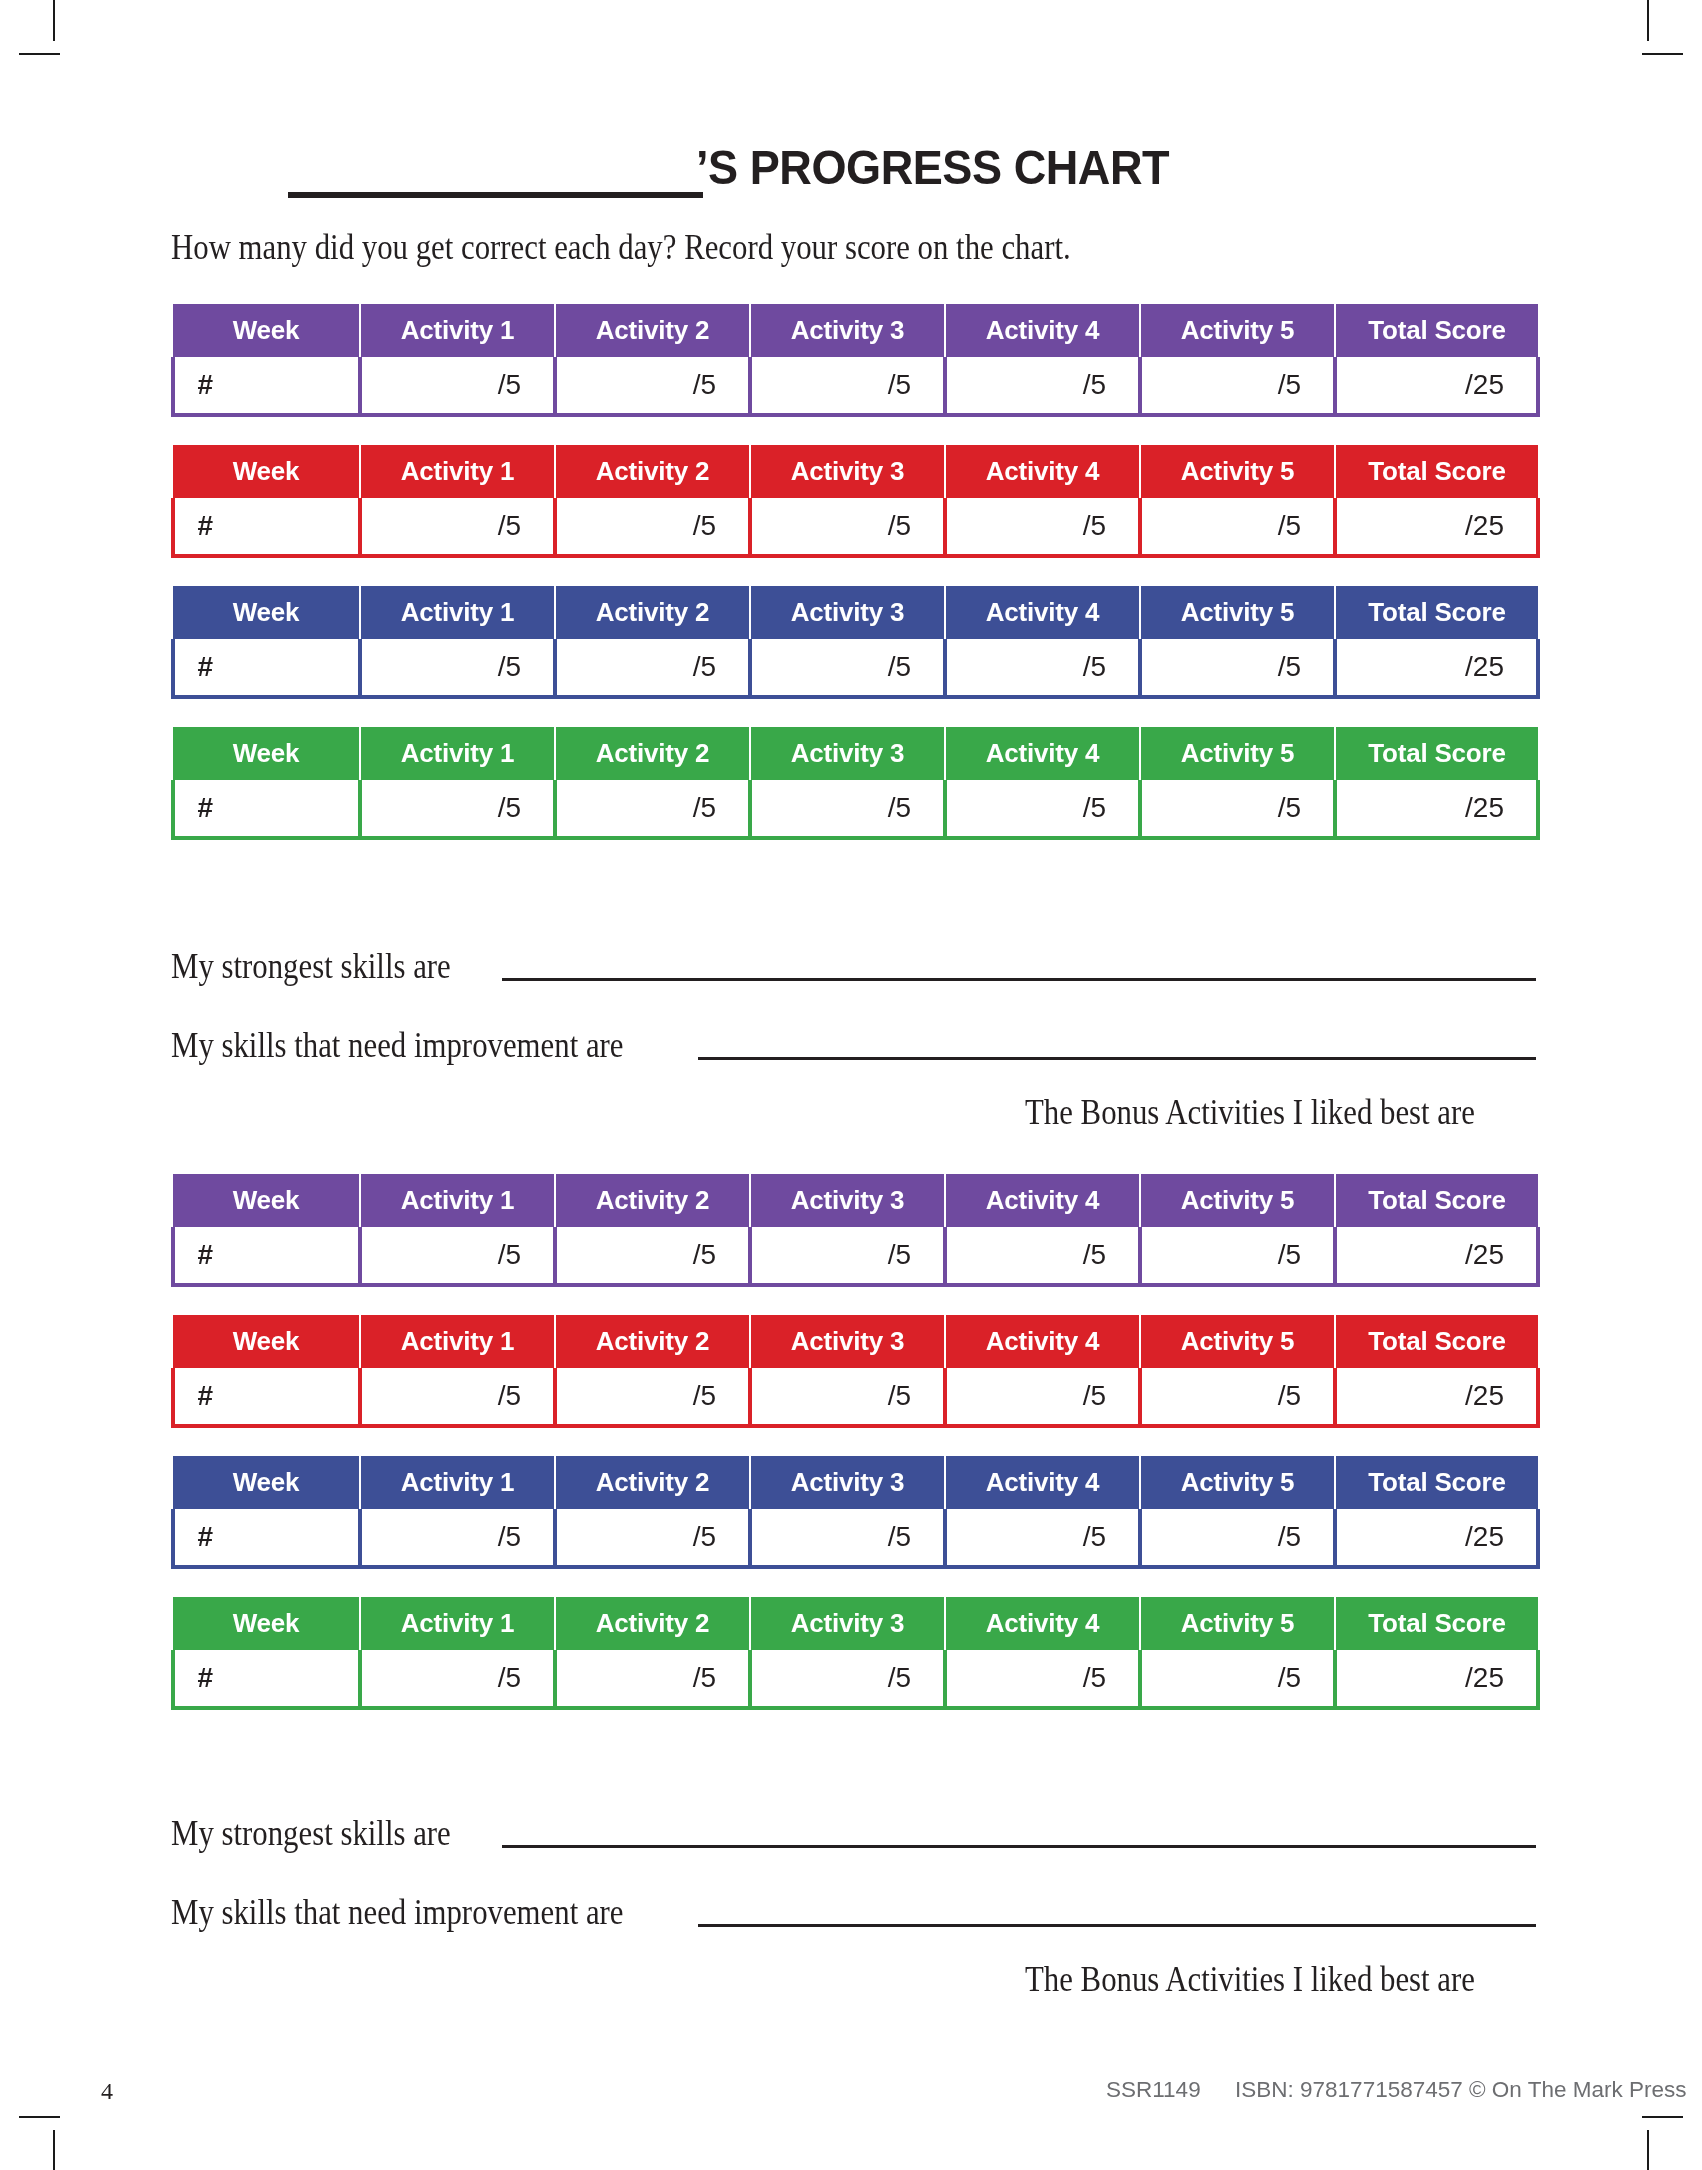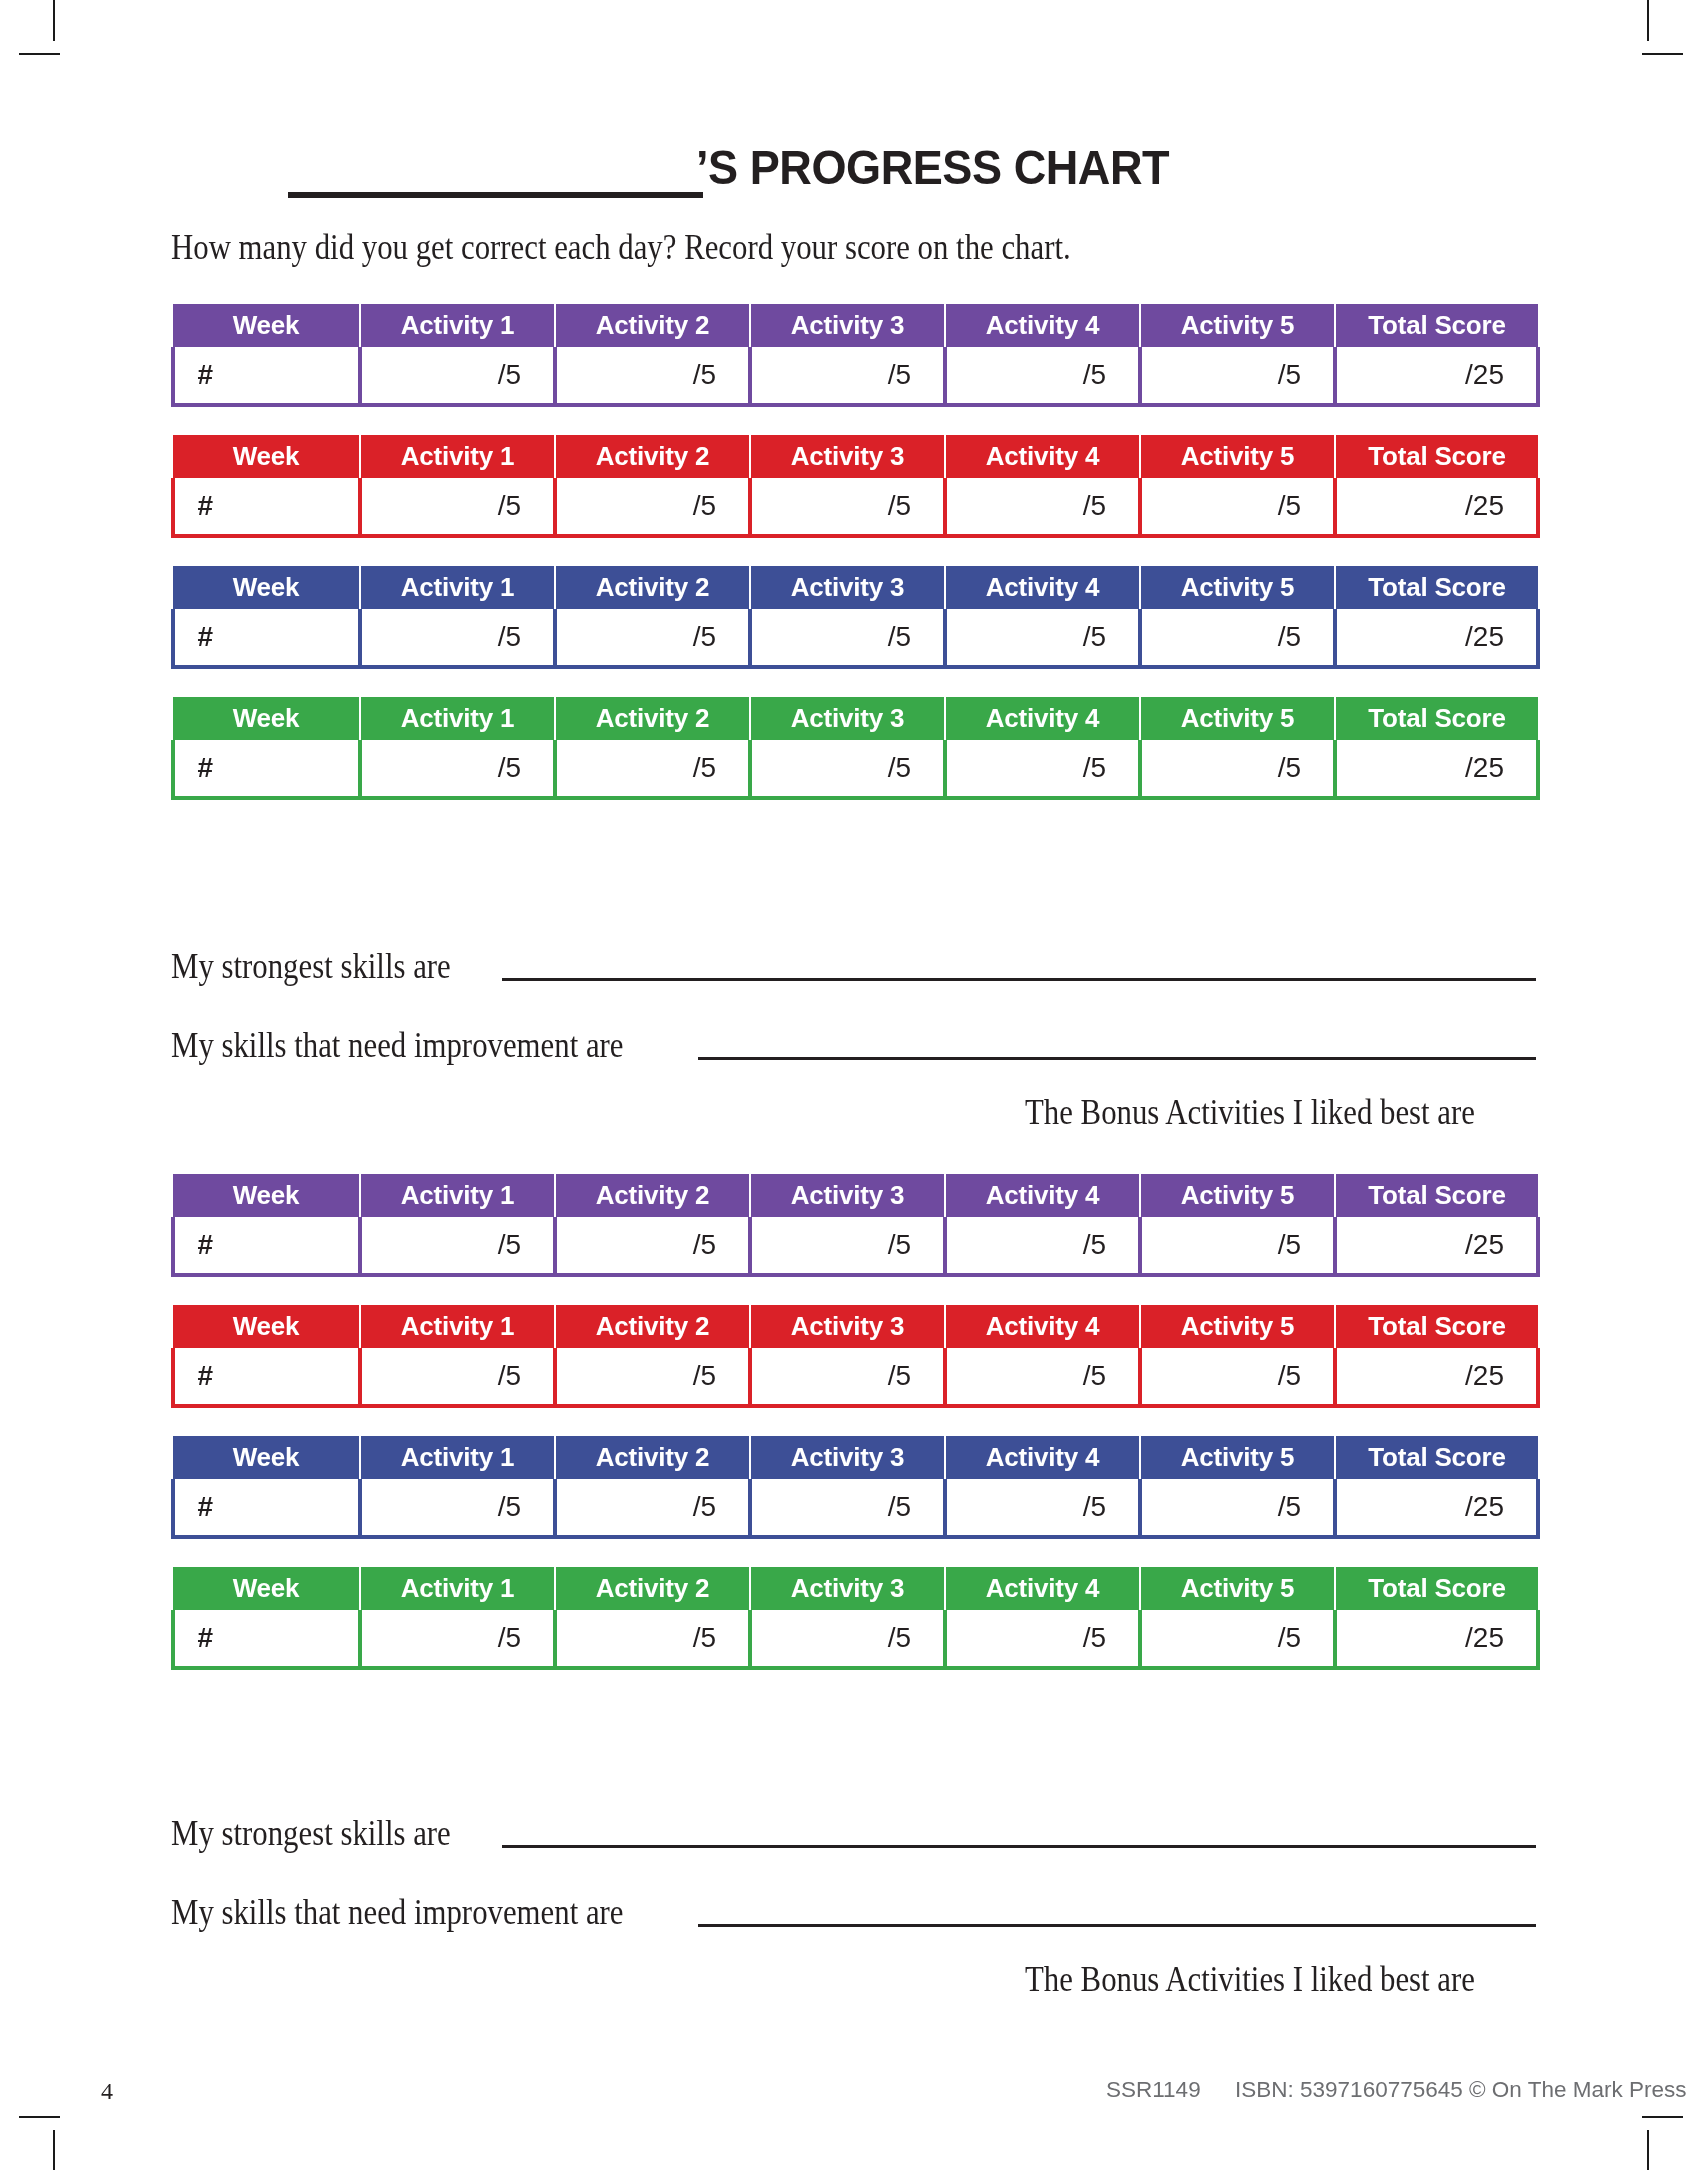--- a/index.html
+++ b/index.html
@@ -95,21 +95,21 @@
 
   .ptable col.c-week  { width: 187px; }
   .ptable col.c-act   { width: 195px; }
   .ptable col.c-total { width: 203px; }
 
   .ptable thead th {
     color: #ffffff;
     font-family: "Liberation Sans", sans-serif;
     font-weight: bold;
     font-size: 26px;
-    height: 43px;
+    height: 53px;
     vertical-align: middle;
     padding: 0;
     border-left: 2.8px solid #ffffff;
     letter-spacing: -0.2px;
   }
   .ptable thead th:first-child { border-left: none; }
 
   .ptable tbody td {
     background: #ffffff;
     height: 56px;
@@ -548,21 +548,21 @@
       <span class="prompt-rule"></span>
     </div>
   </div>
 
 </div>
 
 <div class="page-number">4</div>
 
 <div class="footer-meta">
   <span class="footer-code">SSR1149</span>
-  <span>ISBN: 5397160775645 © On The Mark Press</span>
+  <span>ISBN: 9781771587457 © On The Mark Press</span>
   <span class="footer-logo">
     <span class="pg-back"></span>
     <span class="pg-front"></span>
     <span class="pg-line l1"></span>
     <span class="pg-line l2"></span>
     <span class="pg-line l3"></span>
   </span>
 </div>
 
 

